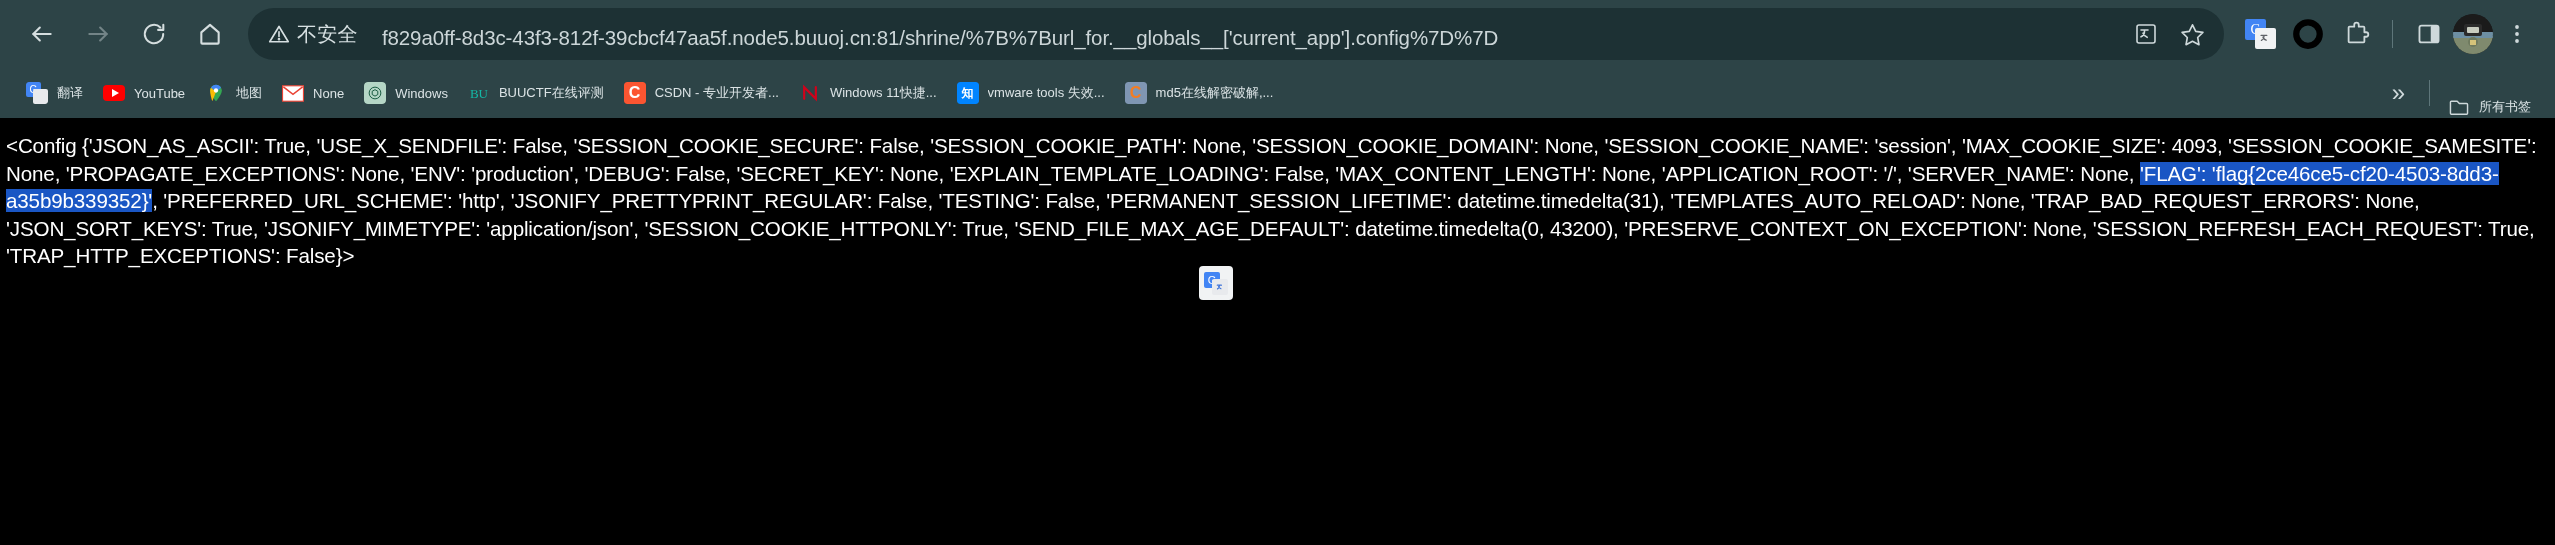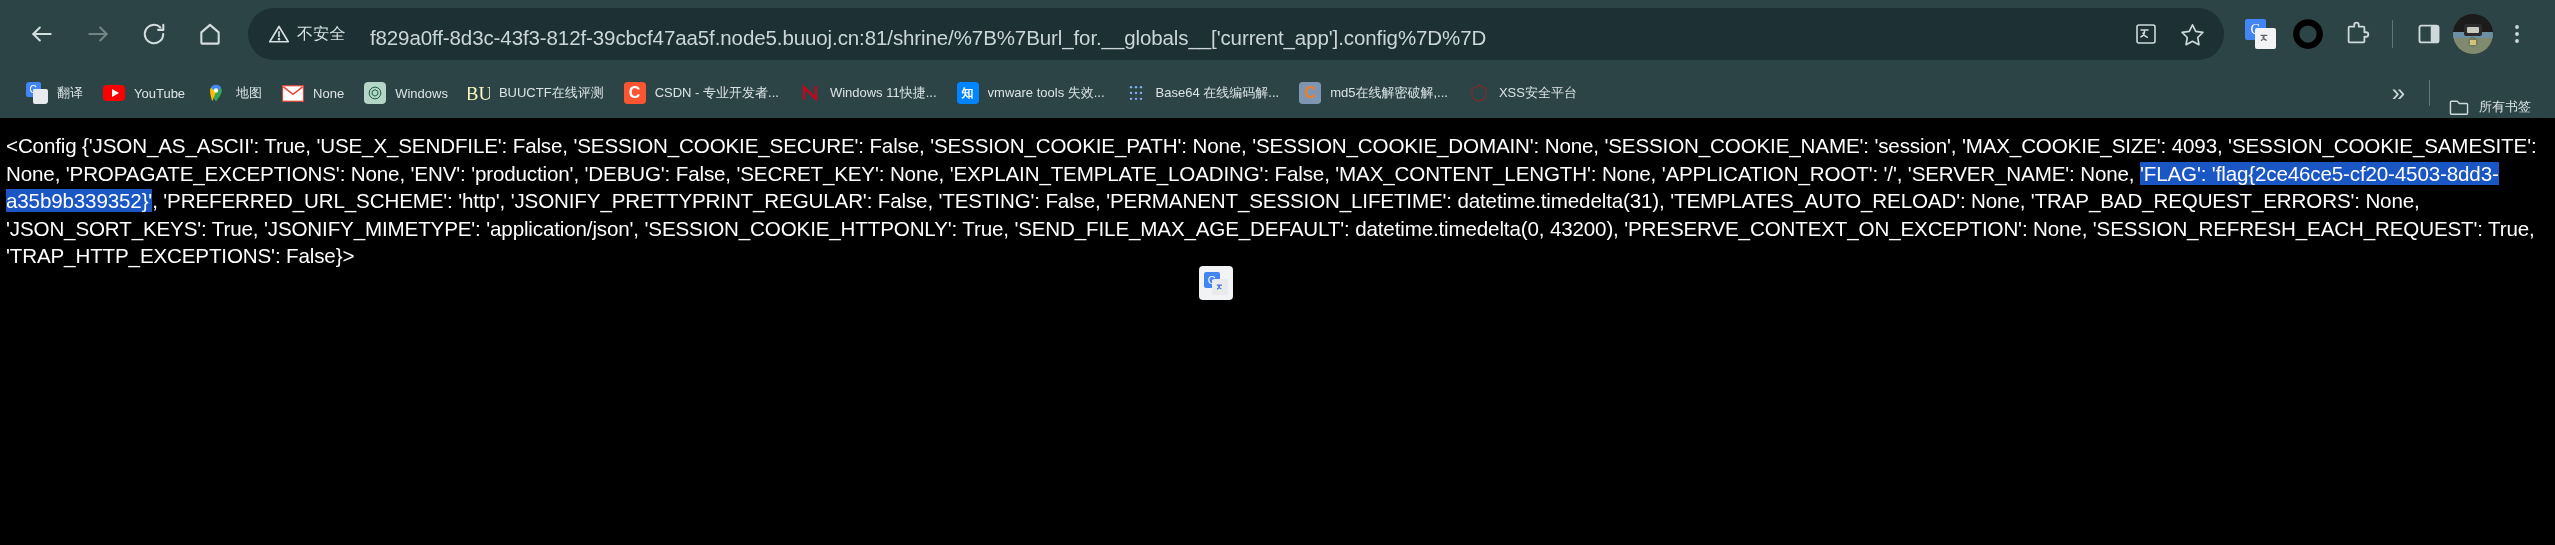--- a/index.html
+++ b/index.html
@@ -64,21 +64,21 @@
     align-items: center;
     gap: 7px;
     height: 44px;
     padding: 0 14px 0 16px;
     border-radius: 22px;
     flex: 0 0 auto;
     margin-left: 4px;
     cursor: pointer;
   }
   .security-chip .label {
-    font-size: 16px;
+    font-size: 20px;
     color: #d7e0e2;
     white-space: nowrap;
     letter-spacing: 0.3px;
   }
   .omnibox-url {
     flex: 1 1 auto;
     font-size: 20.5px;
     color: #ccd6d8;
     white-space: nowrap;
     overflow: hidden;
@@ -408,21 +408,21 @@
               <path d="M12 3.2c4.8 0 8.8 3.9 8.8 8.8S16.8 20.8 12 20.8 3.2 16.9 3.2 12 7.2 3.2 12 3.2z"></path>
               <path d="M7.8 9.4 12 7l4.2 2.4v4.9L12 16.7l-4.2-2.4z"></path>
             </svg>
         </span>
       </span>
       <span class="bm-label">Windows</span>
     </div>
 
     <div class="bm">
       <span class="bm-fav">
-        <span style="font-size:19px;color:#fef9c3;font-family:'Liberation Serif',serif;">BU</span>
+        <span style="font-size:13px;color:#14b8a6;font-family:'Liberation Serif',serif;">BU</span>
       </span>
       <span class="bm-label">BUUCTF在线评测</span>
     </div>
 
     <div class="bm">
       <span class="bm-fav">
           <span class="fav-sq" style="background:#fc5531;">C</span>
         </span>
       <span class="bm-label">CSDN - 专业开发者...</span>
     </div>
@@ -436,53 +436,29 @@
       <span class="bm-label">Windows 11快捷...</span>
     </div>
 
     <div class="bm">
       <span class="bm-fav">
           <span class="fav-sq" style="background:#0084ff;font-size:12px;">知</span>
         </span>
       <span class="bm-label">vmware tools 失效...</span>
     </div>
 
-    <div class="bm">
-      <span class="bm-fav">
-        <svg width="20" height="20" viewBox="0 0 24 24" fill="#8ab4f8">
-          <circle cx="6" cy="5" r="1.4"></circle>
-            <circle cx="12" cy="5" r="1.4"></circle>
-            <circle cx="18" cy="5" r="1.4"></circle>
-          <circle cx="6" cy="12" r="1.4"></circle>
-            <circle cx="12" cy="12" r="1.4"></circle>
-            <circle cx="18" cy="12" r="1.4"></circle>
-          <circle cx="6" cy="19" r="1.4"></circle>
-            <circle cx="12" cy="19" r="1.4"></circle>
-            <circle cx="18" cy="19" r="1.4"></circle>
-        </svg>
-      </span>
-      <span class="bm-label">Base64 在线编码解...</span>
-    </div>
 
     <div class="bm">
       <span class="bm-fav">
           <span class="fav-sq" style="background:#7f96b3;color:#f57c20;">C</span>
         </span>
       <span class="bm-label">md5在线解密破解,...</span>
     </div>
 
 
-    <div class="bm">
-      <span class="bm-fav">
-        <svg width="20" height="20" viewBox="0 0 24 24" fill="none" stroke="#7d2b2b" stroke-width="1.5">
-            <path d="M12 2.6 20.4 7v6.4c0 4.4-3.6 7.3-8.4 8-4.8-.7-8.4-3.6-8.4-8V7z"></path>
-          </svg>
-      </span>
-      <span class="bm-label">XSS安全平台</span>
-    </div>
 
     <div class="bm-spacer"></div>
 
     <div class="bm-overflow">»</div>
     <div class="bm-sep"></div>
 
     <div class="bm" style="max-width:none;margin-top:28px;">
       <span class="bm-fav">
         <svg width="22" height="20" viewBox="0 0 24 22" fill="none" stroke="#cfd9db" stroke-width="1.6" stroke-linejoin="round">
           <path d="M2.6 6.4V18a1 1 0 0 0 1 1h16.8a1 1 0 0 0 1-1V8.2a1 1 0 0 0-1-1h-8L10 4.6H3.6a1 1 0 0 0-1 1z"></path>

